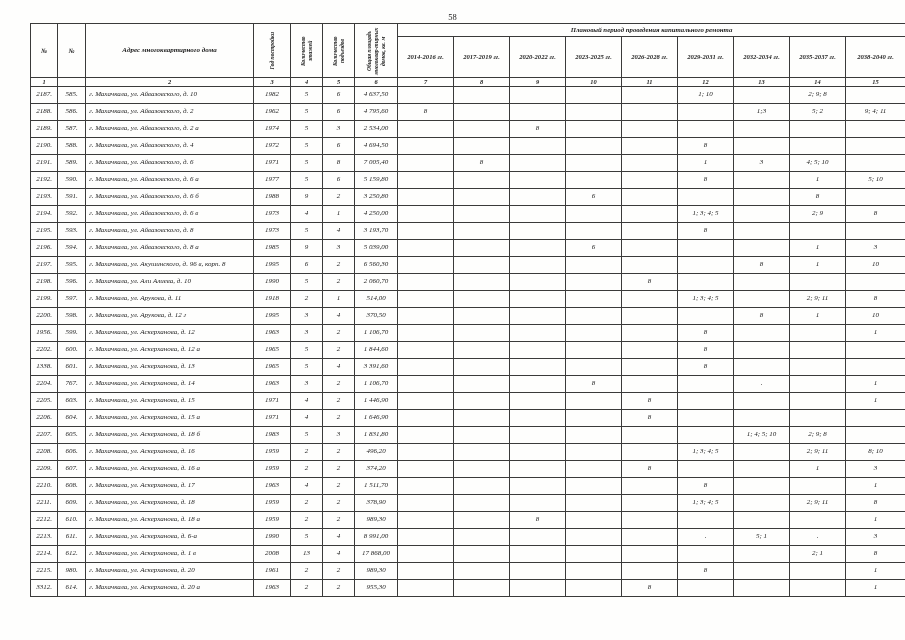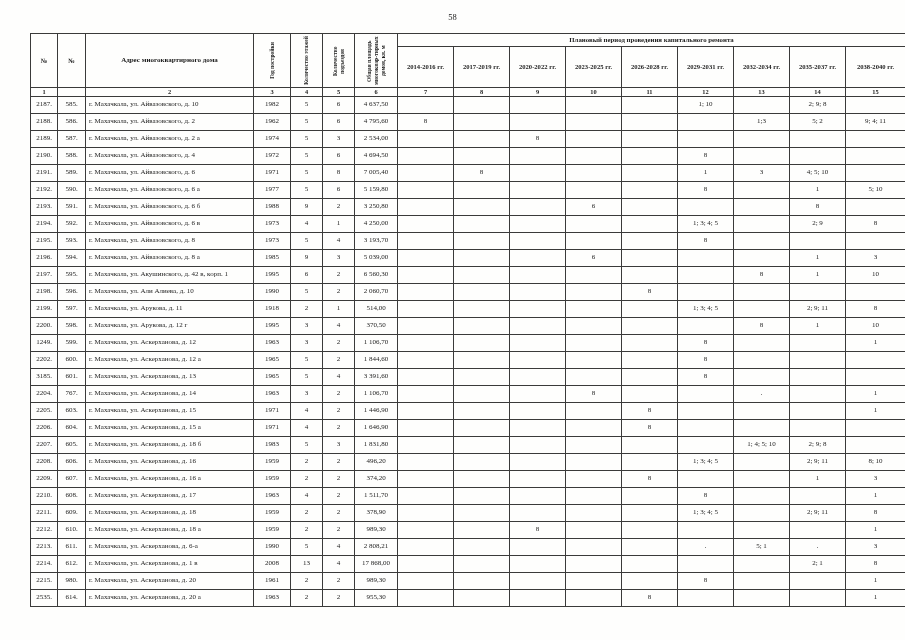--- a/index.html
+++ b/index.html
@@ -1,19 +1,19 @@
 <!DOCTYPE html>
 <html><head>
 <meta charset="utf-8">
 <style>
   html,body{margin:0;padding:0;}
   body{width:905px;height:640px;background:#ffffff;font-family:"Liberation Serif", serif;color:#1d1d1d;}
   .sheet{width:905px;height:640px;position:relative;background:#fefefd;overflow:hidden;}
   .page-number{position:absolute;top:12px;left:0;width:905px;text-align:center;font-size:8.5px;color:#222;}
-  table.sched{border-collapse:collapse;table-layout:fixed;width:875px;position:absolute;left:30px;top:33px;}
+  table.sched{border-collapse:collapse;table-layout:fixed;width:875px;position:absolute;left:30px;top:23px;font-style:italic;}
   table.sched th, table.sched td{border:1px solid #3a3a3a;padding:0;overflow:hidden;text-align:center;vertical-align:middle;box-sizing:border-box;}
   thead th{font-weight:bold;font-size:6.6px;line-height:1.15;}
   th.group{height:13px;font-size:6.8px;}
   tr.years th{height:41px;font-size:6.6px;}
   .vert{writing-mode:vertical-rl;transform:rotate(180deg);margin:0 auto;font-size:5.6px;font-weight:bold;line-height:1.25;max-height:50px;white-space:normal;}
   tr.idx td{height:9px;font-size:6.4px;font-weight:bold;line-height:1;}
   tbody td{height:17px;font-size:7px;line-height:1.05;}
   tbody td.addr{text-align:left;padding-left:3px;margin-left:14px;}
   th.addr-h{font-size:7px;}
 </style>
@@ -268,21 +268,21 @@
           <td>6</td>
           <td></td>
           <td></td>
           <td></td>
           <td>1</td>
           <td>3</td>
         </tr>
         <tr>
           <td>2197.</td>
           <td>595.</td>
-          <td class="addr">г. Махачкала, ул. Акушинского, д. 42 в, корп. 1</td>
+          <td class="addr">г. Махачкала, ул. Акушинского, д. 96 в, корп. 8</td>
           <td>1995</td>
           <td>6</td>
           <td>2</td>
           <td>6 560,30</td>
           <td></td>
           <td></td>
           <td></td>
           <td></td>
           <td></td>
           <td></td>
@@ -338,21 +338,21 @@
           <td></td>
           <td></td>
           <td></td>
           <td></td>
           <td></td>
           <td>8</td>
           <td>1</td>
           <td>10</td>
         </tr>
         <tr>
-          <td>1249.</td>
+          <td>1956.</td>
           <td>599.</td>
           <td class="addr">г. Махачкала, ул. Аскерханова, д. 12</td>
           <td>1963</td>
           <td>3</td>
           <td>2</td>
           <td>1 106,70</td>
           <td></td>
           <td></td>
           <td></td>
           <td></td>
@@ -374,21 +374,21 @@
           <td></td>
           <td></td>
           <td></td>
           <td></td>
           <td>8</td>
           <td></td>
           <td></td>
           <td></td>
         </tr>
         <tr>
-          <td>3185.</td>
+          <td>1338.</td>
           <td>601.</td>
           <td class="addr">г. Махачкала, ул. Аскерханова, д. 13</td>
           <td>1965</td>
           <td>5</td>
           <td>4</td>
           <td>3 391,60</td>
           <td></td>
           <td></td>
           <td></td>
           <td></td>
@@ -560,21 +560,21 @@
           <td></td>
           <td>1</td>
         </tr>
         <tr>
           <td>2213.</td>
           <td>611.</td>
           <td class="addr">г. Махачкала, ул. Аскерханова, д. 6-а</td>
           <td>1990</td>
           <td>5</td>
           <td>4</td>
-          <td>2 808,21</td>
+          <td>8 991,00</td>
           <td></td>
           <td></td>
           <td></td>
           <td></td>
           <td></td>
           <td>.</td>
           <td>5; 1</td>
           <td>.</td>
           <td>3</td>
         </tr>
@@ -608,21 +608,21 @@
           <td></td>
           <td></td>
           <td></td>
           <td></td>
           <td>8</td>
           <td></td>
           <td></td>
           <td>1</td>
         </tr>
         <tr>
-          <td>2535.</td>
+          <td>3312.</td>
           <td>614.</td>
           <td class="addr">г. Махачкала, ул. Аскерханова, д. 20 а</td>
           <td>1963</td>
           <td>2</td>
           <td>2</td>
           <td>955,30</td>
           <td></td>
           <td></td>
           <td></td>
           <td></td>

